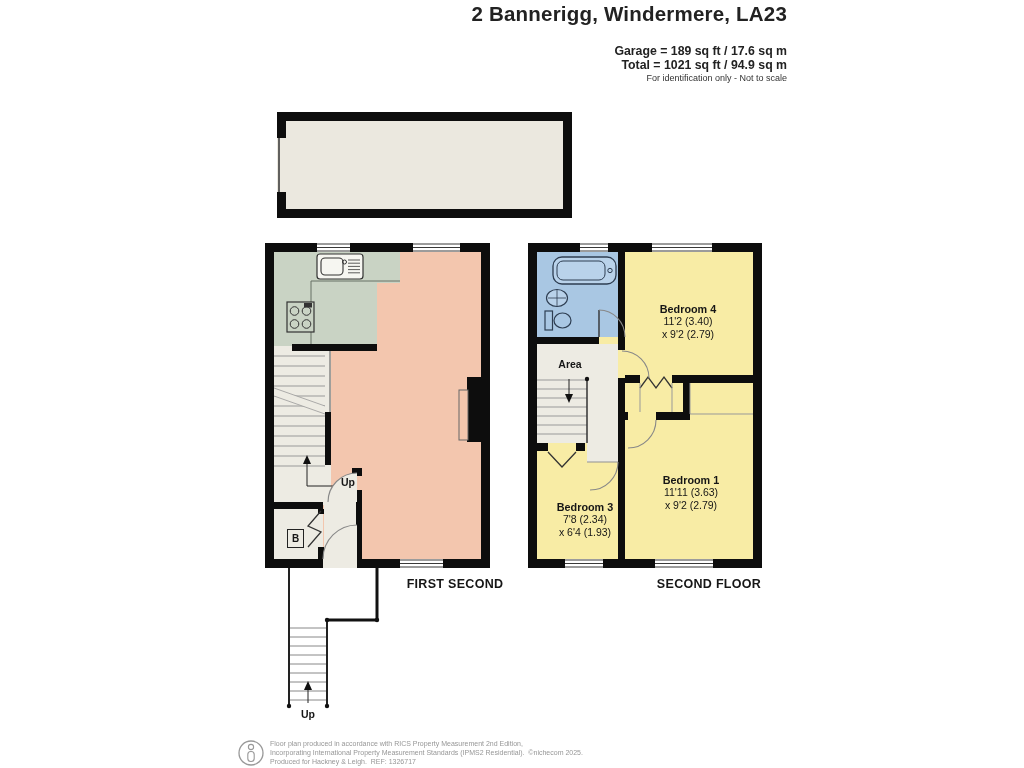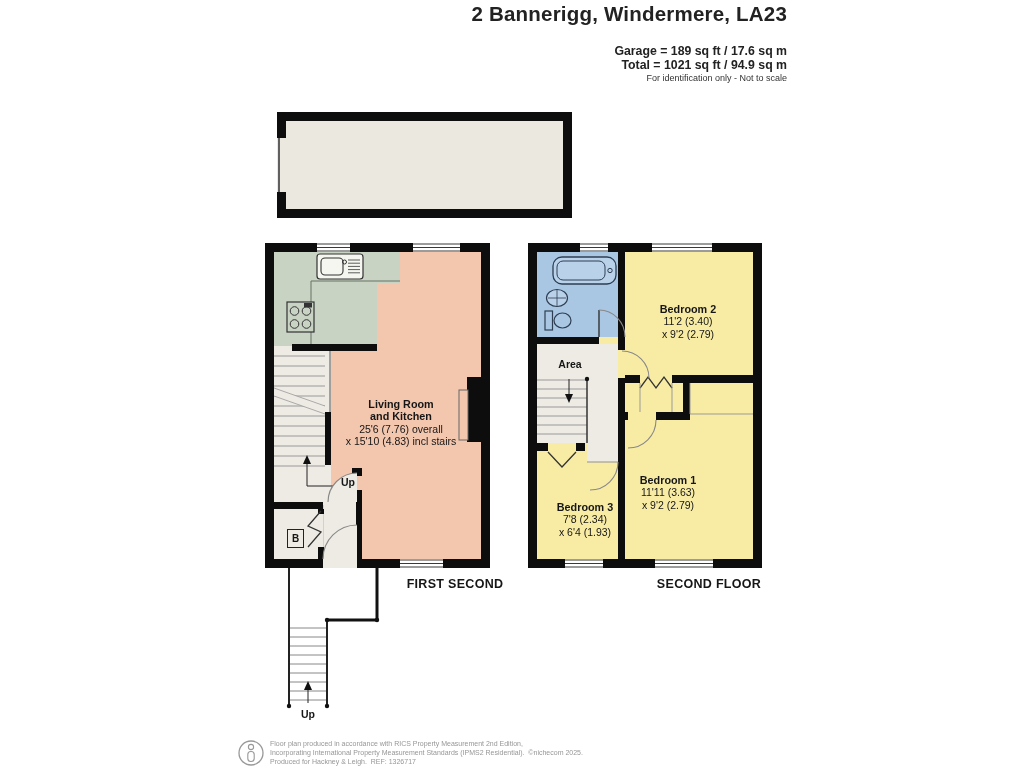--- a/index.html
+++ b/index.html
@@ -274,34 +274,28 @@
       <rect x="247.8" y="751.5" width="6.4" height="10" rx="3" stroke-width="1.1"></rect>
     </g>
   </svg>
 
   <div class="hdr hdr-title" style="top:2px;">2 Bannerigg, Windermere, LA23</div>
   <div class="hdr hdr-line" style="top:43.5px;text-align:right;">Garage = 189 sq ft / 17.6 sq m</div>
   <div class="hdr hdr-line" style="top:58px;">Total = 1021 sq ft / 94.9 sq m</div>
   <div class="hdr hdr-small" style="top:73px;">For identification only - Not to scale</div>
 
 
-  <div class="rlabel" style="left:401px;top:398px;">
-    <div class="nm">Living Room</div>
-    <div class="nm">and Kitchen</div>
-    <div>25'6 (7.76) overall</div>
-    <div>x 15'10 (4.83) incl stairs</div>
-  </div>
 
   <div class="rlabel" style="left:688px;top:303px;">
-    <div class="nm">Bedroom 2</div>
+    <div class="nm">Bedroom 4</div>
     <div>11'2 (3.40)</div>
     <div>x 9'2 (2.79)</div>
   </div>
 
-  <div class="rlabel" style="left:668px;top:474px;">
+  <div class="rlabel" style="left:691px;top:474px;">
     <div class="nm">Bedroom 1</div>
     <div>11'11 (3.63)</div>
     <div>x 9'2 (2.79)</div>
   </div>
 
   <div class="rlabel" style="left:585px;top:501px;">
     <div class="nm">Bedroom 3</div>
     <div>7'8 (2.34)</div>
     <div>x 6'4 (1.93)</div>
   </div>

